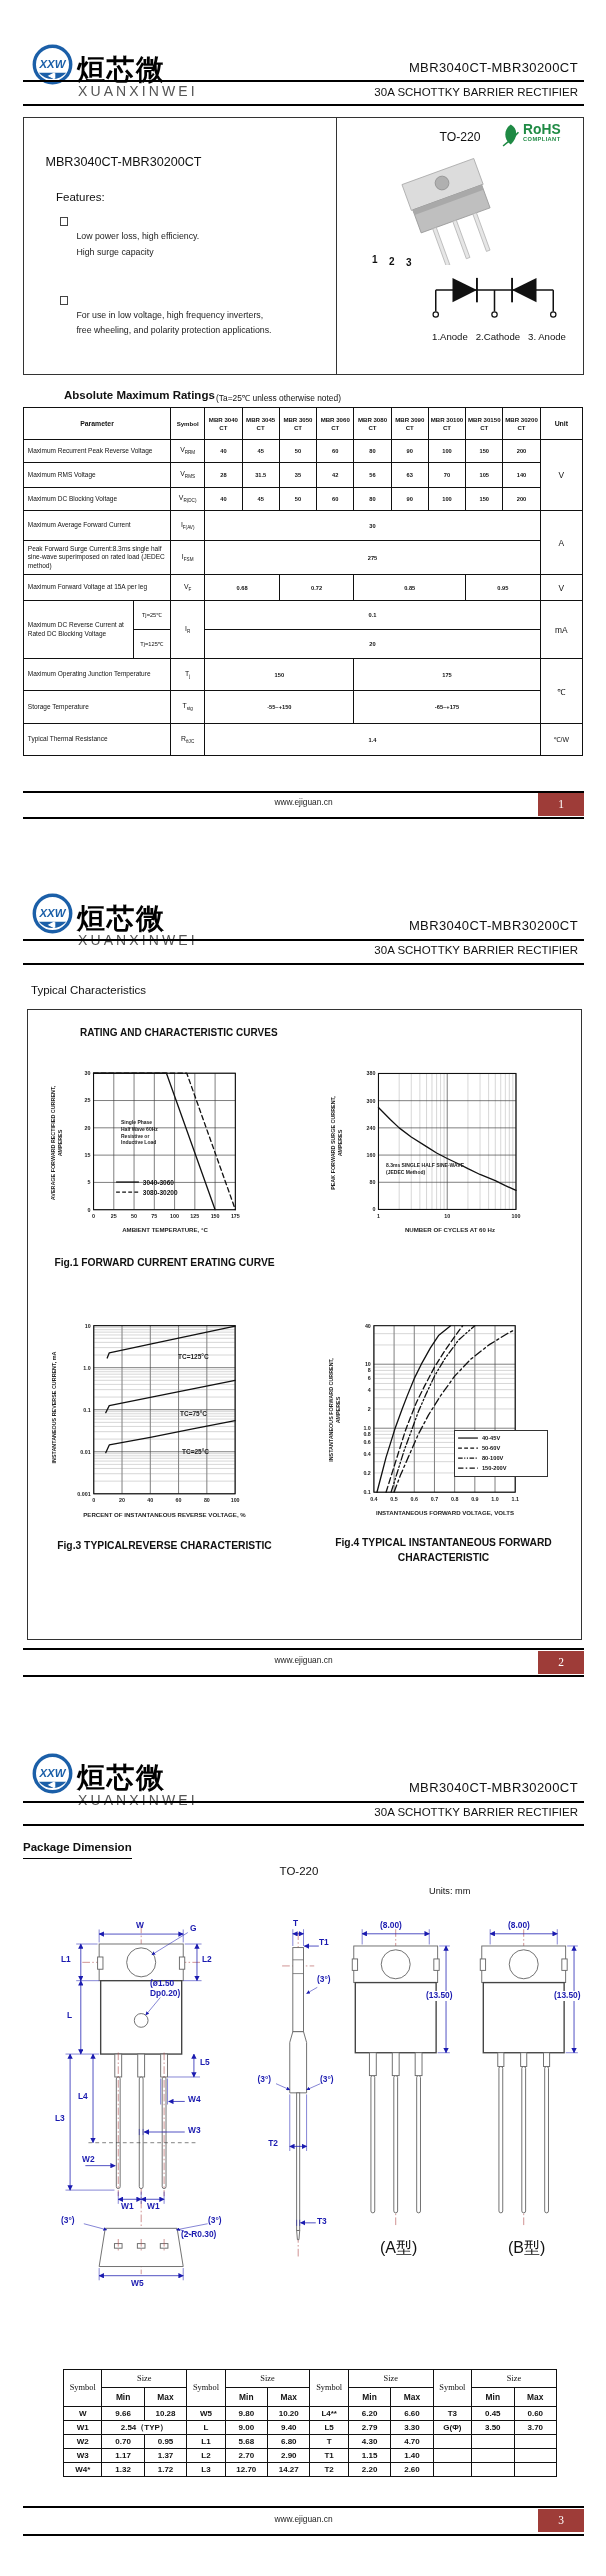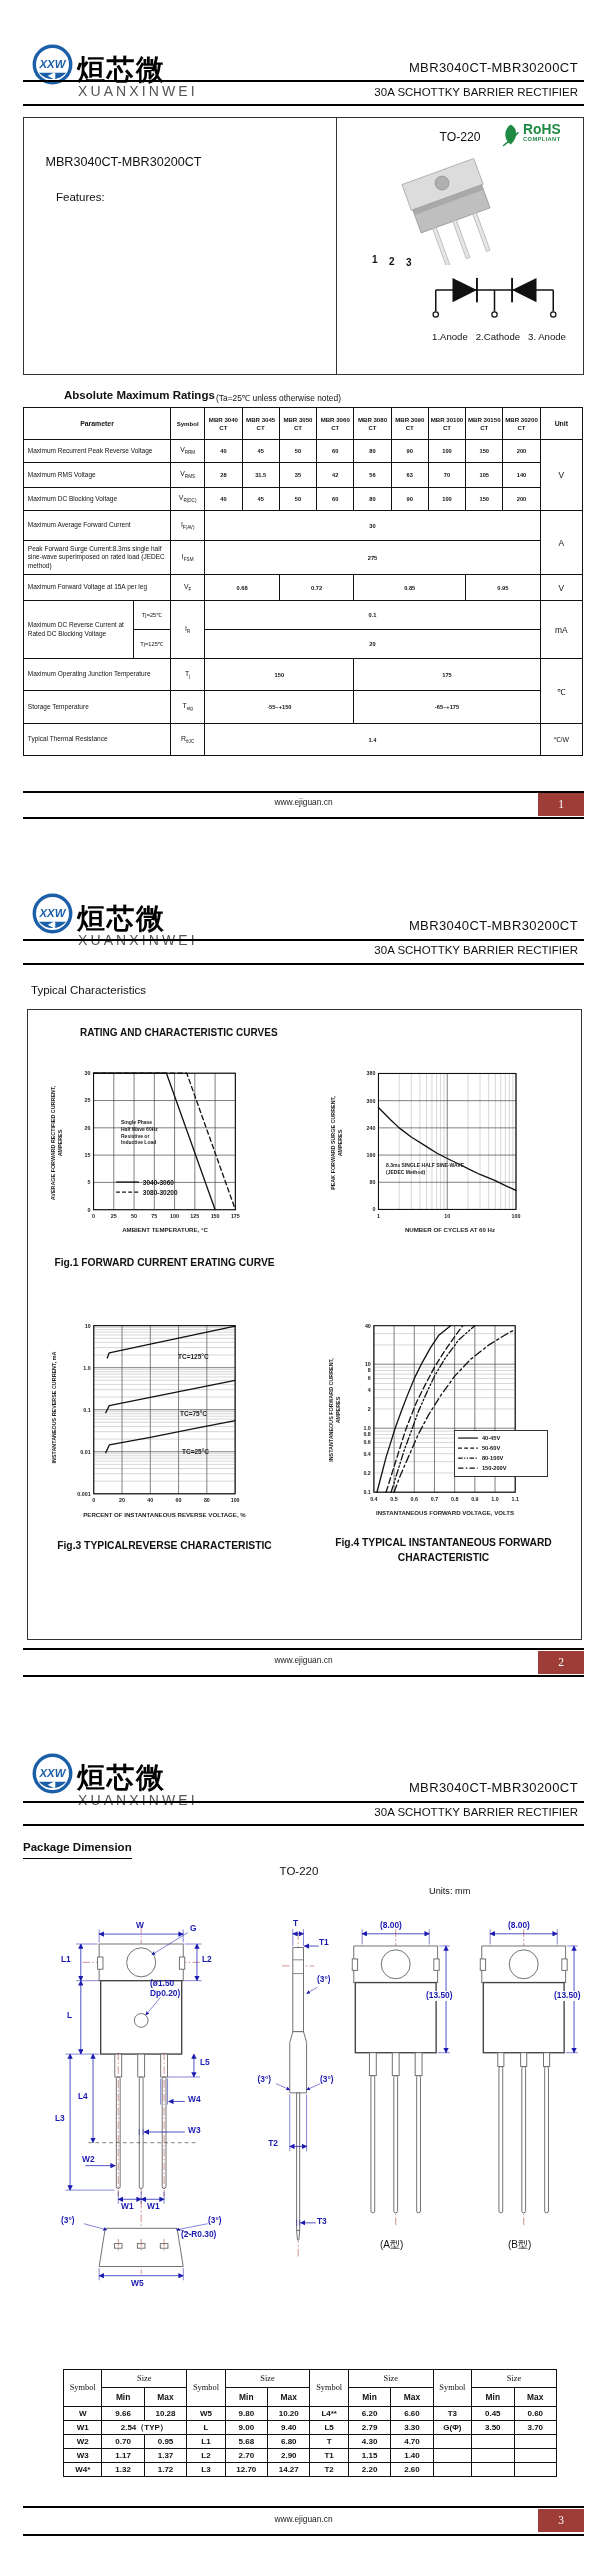--- a/index.html
+++ b/index.html
@@ -40,21 +40,21 @@
   .fig .tk{font:bold 7px "Liberation Sans",sans-serif;fill:#222;}
   .xlab{position:absolute;text-align:center;font-size:6.1px;font-weight:bold;color:#222;}
   .ylab{position:absolute;transform:rotate(-90deg);text-align:center;font-size:5.4px;font-weight:bold;color:#222;white-space:pre-line;line-height:1.3;}
   .cap{position:absolute;left:0;width:100%;text-align:center;font-size:10.3px;font-weight:bold;white-space:pre-line;line-height:1.5;}
   .anno{position:absolute;font-size:5px;font-weight:bold;color:#222;white-space:pre-line;line-height:1.35;}
   .clabel{position:absolute;font-size:6.5px;font-weight:bold;color:#222;}
   .lrow{display:flex;align-items:center;gap:3.8px;height:10px;}
   .lrow .lname{font-size:6.5px;font-weight:bold;}
   
   .dl{position:absolute;color:#1b1bb0;font-weight:bold;font-size:8.4px;white-space:pre-line;line-height:1.15;}
-  .vtitle{font-size:10px;color:#111;}
+  .vtitle{font-size:16px;color:#111;}
   .out{stroke:#666;stroke-width:1.2;fill:#fff;}
   .out2{stroke:#444;stroke-width:1.8;fill:#fff;}
   .dim{stroke:#1b1bb0;stroke-width:1;fill:none;}
   .thin{stroke:#1b1bb0;stroke-width:0.7;fill:none;}
   .cl{stroke:#b24e4e;stroke-width:0.8;stroke-dasharray:10 3 2 3;fill:none;}
   
   #dimtab{position:absolute;left:63px;top:2369px;width:494px;border:1.5px solid #111;}
   #dimtab td{border:0.8px solid #111;text-align:center;height:13px;padding:0 0.8px;}
   #dimtab .sh{font-family:"Liberation Serif",serif;font-size:8.4px;}
   #dimtab .mh{font-size:8.4px;font-weight:bold;}
@@ -107,20 +107,28 @@
     <div class="hdr-title" style="top:1780px">MBR3040CT-MBR30200CT</div>
     <div class="rule" style="top:1801px"></div>
     <div class="hdr-sub" style="top:1806px">30A SCHOTTKY BARRIER RECTIFIER</div>
     <div class="rule" style="top:1824px"></div>
   </div>
 
   <div id="pbox">
     <div class="divider"></div>
     <div class="ab" style="left:21.4px;top:37px;font-size:12.6px;">MBR3040CT-MBR30200CT</div>
     <div class="ab" style="left:32px;top:73px;font-size:11.5px;">Features:</div>
+    <div class="ab feat" style="left:34px;top:96px;width:260px;">
+      <span class="cb"></span><span>Low power loss, high efficiency.
+High surge capacity</span>
+    </div>
+    <div class="ab feat" style="left:34px;top:129px;width:260px;">
+      <span class="cb"></span><span>For use in low voltage, high frequency inverters,
+free wheeling, and polarity protection applications.</span>
+    </div>
 
     <div class="ab" style="left:375px;top:12.2px;width:122px;text-align:center;font-size:12.2px;">TO-220</div>
 
     <div class="ab" style="left:476px;top:4.6px;display:flex;gap:3.1px;align-items:flex-start;">
       <svg width="20" height="24.5" viewBox="0 0 26 32">
         <path d="M14,2 C23,7 24,19 14,28 C5,22 4,9 14,2 Z" fill="#1f8a44"></path>
         <path d="M4,30 C10,24 16,22 24,12" stroke="#1f8a44" stroke-width="2" fill="none"></path>
       </svg>
       <div>
         <div style="font-size:13.8px;font-weight:bold;color:#1f8a44;line-height:13.8px;">RoHS</div>

